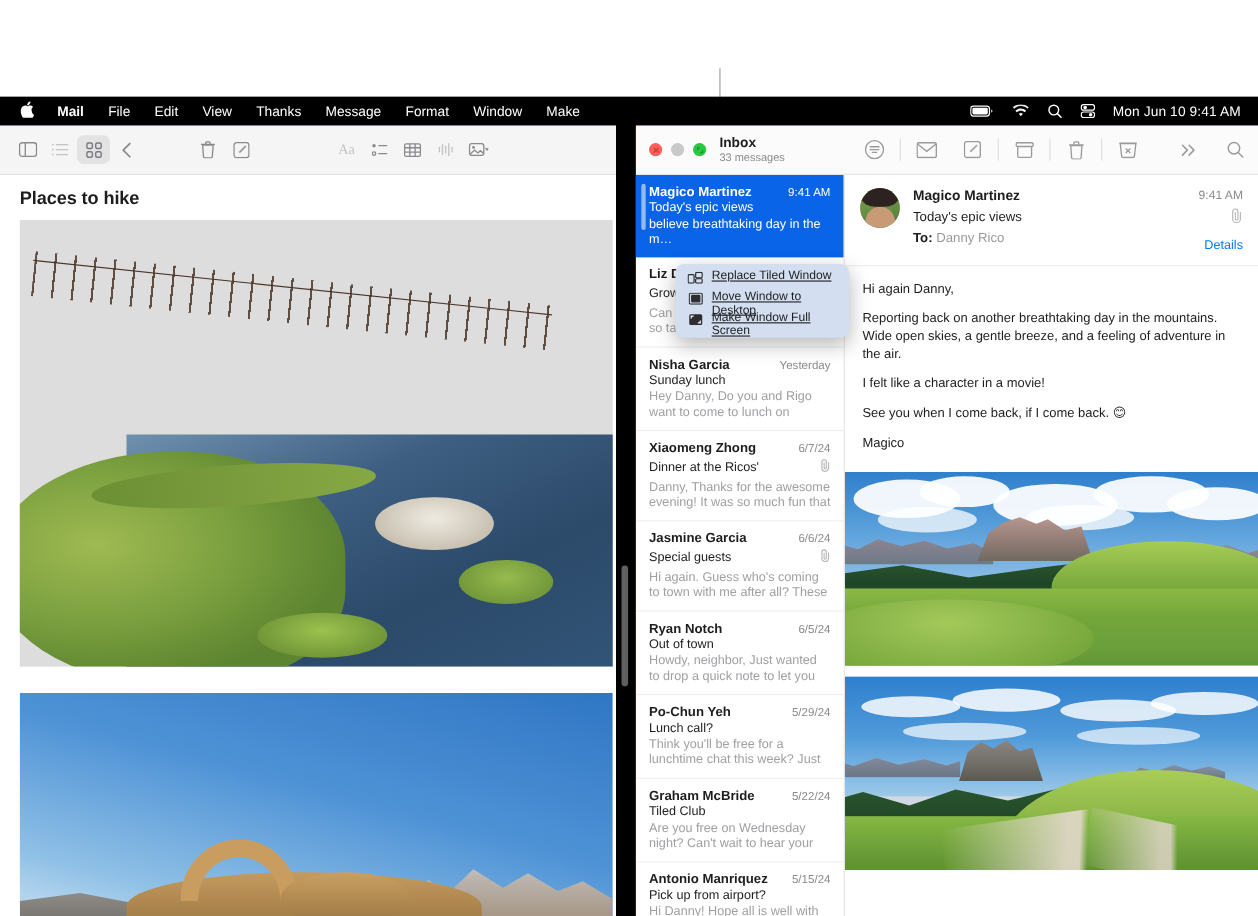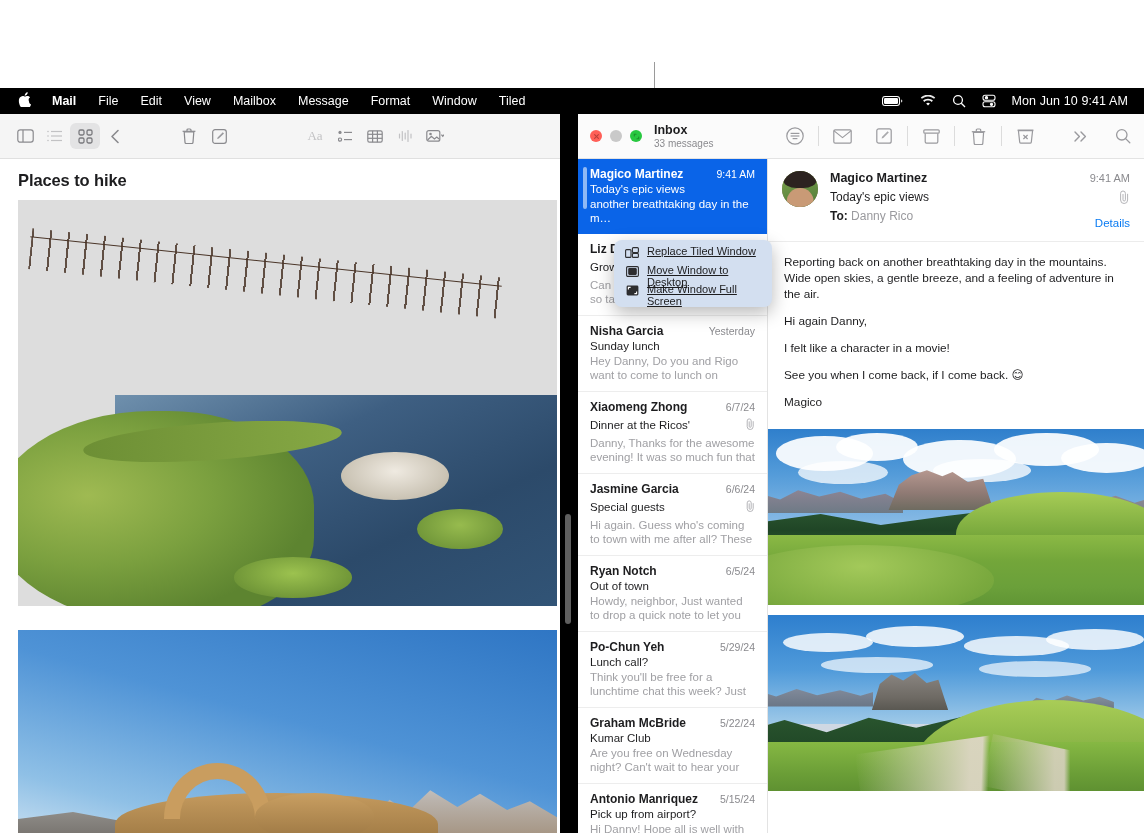--- a/index.html
+++ b/index.html
@@ -228,25 +228,25 @@
       <div class="mb-left">
         <div class="mb-apple">
           <svg width="13" height="15" viewBox="0 0 13 15" fill="#fff">
               <path d="M10.6 7.9c0-1.7 1.4-2.5 1.5-2.6-.8-1.2-2-1.3-2.5-1.4-1-.1-2 .6-2.6.6-.5 0-1.4-.6-2.2-.6C3.5 4 2.2 4.8 1.5 6.1.1 8.7 1.2 12.5 2.5 14.6c.7 1 1.4 2.1 2.4 2.1.9 0 1.3-.6 2.4-.6 1.1 0 1.4.6 2.4.6s1.7-1 2.3-2c.7-1.1 1-2.3 1-2.3s-2-.8-2-3zM8.9 2.6c.5-.6.9-1.5.8-2.4-.8 0-1.7.5-2.2 1.2-.5.5-.9 1.5-.8 2.3.9.1 1.7-.4 2.2-1.1z"></path>
             </svg>
         </div>
         <div class="mb-item bold">Mail</div>
         <div class="mb-item">File</div>
         <div class="mb-item">Edit</div>
         <div class="mb-item">View</div>
-        <div class="mb-item">Mailbox</div>
+        <div class="mb-item">Thanks</div>
         <div class="mb-item">Message</div>
         <div class="mb-item">Format</div>
         <div class="mb-item">Window</div>
-        <div class="mb-item">Tiled</div>
+        <div class="mb-item">Make</div>
       </div>
       <div class="mb-right">
         <span>
           <svg width="22" height="12" viewBox="0 0 22 12">
               <rect x="0.5" y="1.5" width="17" height="9" rx="2.5" fill="none" stroke="#fff" stroke-width="1.1"></rect>
               <rect x="2" y="3" width="14" height="6" rx="1.2" fill="#fff"></rect>
               <path d="M19 4.5v3c.9-.3 1.3-.8 1.3-1.5S19.9 4.8 19 4.5z" fill="#fff" opacity=".8"></path>
             </svg>
         </span>
         <span>
@@ -498,21 +498,21 @@
 
           <div class="mrow selected">
             <div class="m-indicator"></div>
             <div class="m-head">
               <div class="m-from">Magico Martinez</div>
               <div class="m-date">9:41 AM</div>
             </div>
             <div class="m-sub-line">
                 <div class="m-subj">Today's epic views</div>
               </div>
-            <div class="m-prev">another breathtaking day in the m…</div>
+            <div class="m-prev">believe breathtaking day in the m…</div>
           </div>
 
           <div class="mrow">
             <div class="m-head">
               <div class="m-from">Liz Dizon</div>
               <div class="m-date">8:02 AM</div>
             </div>
             <div class="m-sub-line">
               <div class="m-subj">Growing up too fast!</div>
               <span class="m-clip"><svg width="9" height="12" viewBox="0 0 9 12" fill="none" stroke="currentColor" stroke-width="1">
@@ -582,21 +582,21 @@
               </div>
             <div class="m-prev">Think you'll be free for a lunchtime chat this week? Just let me know…</div>
           </div>
 
           <div class="mrow">
             <div class="m-head">
               <div class="m-from">Graham McBride</div>
               <div class="m-date">5/22/24</div>
             </div>
             <div class="m-sub-line">
-                <div class="m-subj">Kumar Club</div>
+                <div class="m-subj">Tiled Club</div>
               </div>
             <div class="m-prev">Are you free on Wednesday night? Can't wait to hear your thoughts o…</div>
           </div>
 
           <div class="mrow">
             <div class="m-head">
               <div class="m-from">Antonio Manriquez</div>
               <div class="m-date">5/15/24</div>
             </div>
             <div class="m-sub-line">
@@ -625,22 +625,22 @@
             <div class="msg-right">
               <div class="msg-time">9:41 AM</div>
               <div class="msg-clip"><svg width="11" height="14" viewBox="0 0 11 14" fill="none" stroke="currentColor" stroke-width="1">
                     <path d="M8.6 3.8v6.2a3.5 3.5 0 1 1-7 0V3.4a2.4 2.4 0 1 1 4.8 0v6.4a1.2 1.2 0 1 1-2.4 0V4"></path>
                   </svg></div>
               <div class="msg-details">Details</div>
             </div>
           </div>
 
           <div class="msg-body">
+            <p>Hi again Danny,</p>
             <p>Reporting back on another breathtaking day in the mountains. Wide open skies, a gentle breeze, and a feeling of adventure in the air.</p>
-            <p>Hi again Danny,</p>
             <p>I felt like a character in a movie!</p>
             <p>See you when I come back, if I come back. 😊</p>
             <p>Magico</p>
           </div>
 
           <div class="msg-photo mp1">
             <div class="scene">
               <div class="dm-sky"></div>
               <div class="dm-cloud" style="left:2%;top:4%;width:26%;height:20%;"></div>
               <div class="dm-cloud" style="left:18%;top:2%;width:22%;height:16%;"></div>

